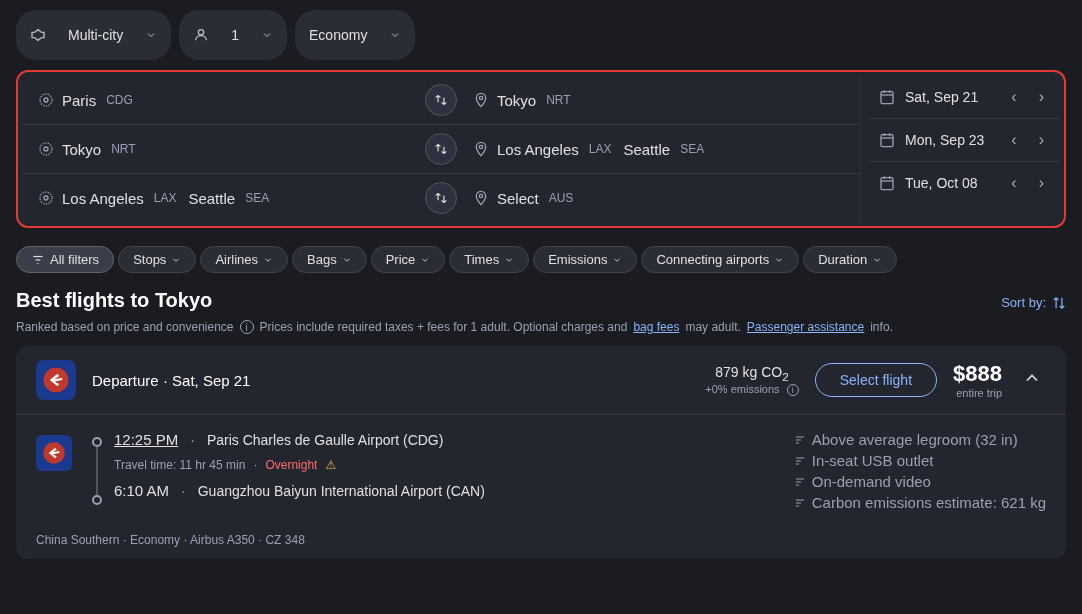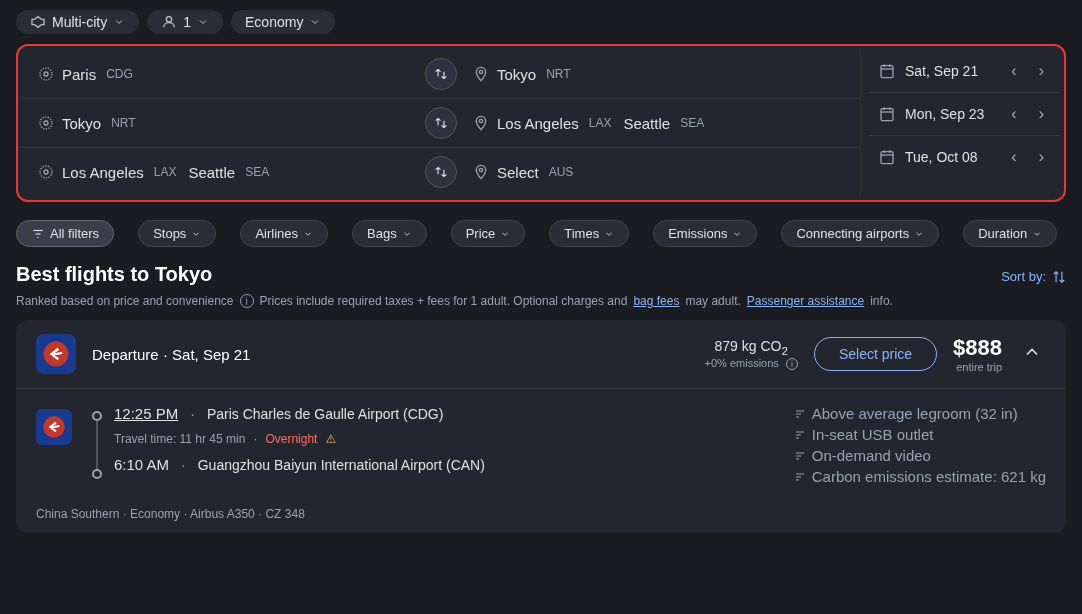--- a/index.html
+++ b/index.html
@@ -17,26 +17,26 @@
     .top-bar {
       display: flex;
       align-items: center;
       gap: 8px;
       padding: 10px 16px;
       background: #1a1c22;
     }
     .top-bar-btn {
       display: flex;
       align-items: center;
-      gap: 6px;
+      gap: 22px;
       background: #2a2d36;
       border: none;
       color: #e0e0e0;
       border-radius: 20px;
-      padding: 4px 14px;
+      padding: 17px 14px;
       cursor: pointer;
       font-size: 14px;
     }
     .top-bar-btn svg { opacity: 0.8; }
 
     
     .search-form {
       border: 2px solid #e53935;
       border-radius: 12px;
       margin: 0 16px 10px 16px;
@@ -105,21 +105,21 @@
       color: #aaa;
       cursor: pointer;
       font-size: 16px;
       padding: 2px 6px;
     }
 
     
     .filters-bar {
       display: flex;
       align-items: center;
-      gap: 24px;
+      gap: 4px;
       padding: 8px 16px;
       flex-wrap: wrap;
     }
     .filter-btn {
       display: flex;
       align-items: center;
       gap: 5px;
       background: #2a2d36;
       border: 1px solid #444;
       color: #e0e0e0;
@@ -549,21 +549,21 @@
       <div class="co2-info">
         <div class="co2-value">
           <span>879 kg CO</span><sub>2</sub>
         </div>
         <div class="co2-sub">
           <span>+0% emissions</span>
           <span style="margin-left:4px; border:1px solid #9aa0b4; border-radius:50%; width:12px; height:12px; display:inline-flex; align-items:center; justify-content:center; font-size:9px;">i</span>
         </div>
       </div>
       <button class="select-flight-btn">
-        <span>Select price</span>
+        <span>Select flight</span>
       </button>
       <div class="price-info">
         <div class="price-value">$888</div>
         <div class="price-sub">entire trip</div>
       </div>
       <button class="expand-btn">
         <svg width="20" height="20" viewBox="0 0 24 24" fill="none" stroke="#e0e0e0" stroke-width="2">
             <polyline points="18 15 12 9 6 15"></polyline>
           </svg>
       </button>

